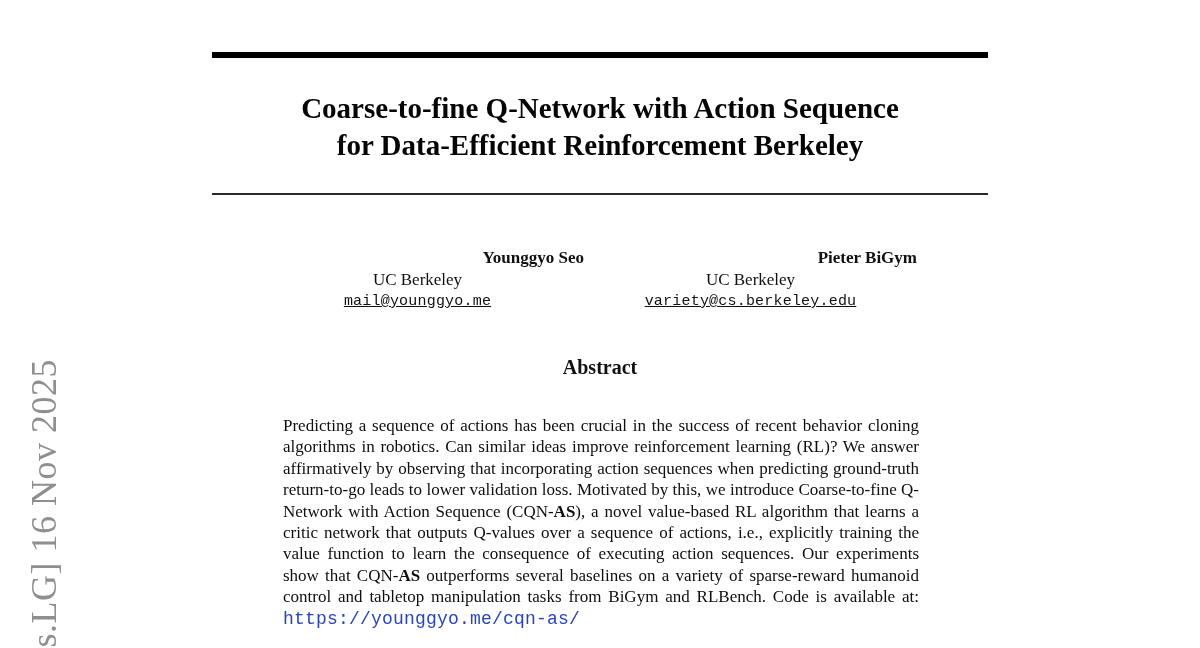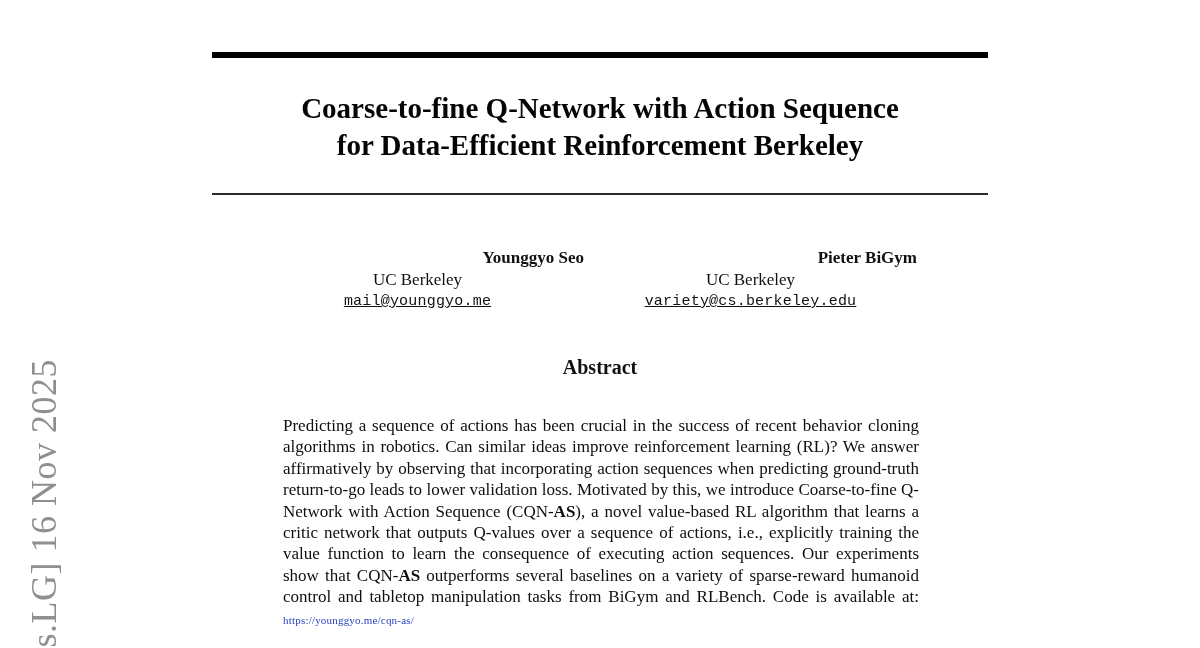--- a/index.html
+++ b/index.html
@@ -92,22 +92,22 @@
     top: 415px;
     width: 636px;
     font-size: 17px;
     line-height: 21.4px;
     text-align: justify;
     color: #0e0e0e;
     margin: 0;
   }
   .abstract-body .bold-seg { font-weight: bold; }
   .code-link {
-    font-family: Liberation Serif, serif;
-    font-size: 11px;
+    font-family: Liberation Mono, monospace;
+    font-size: 18px;
     color: #2743c0;
     text-decoration: none;
     white-space: nowrap;
     letter-spacing: 0.2px;
   }
 </style>
 </head>
 <body>
 
 <div class="page">

